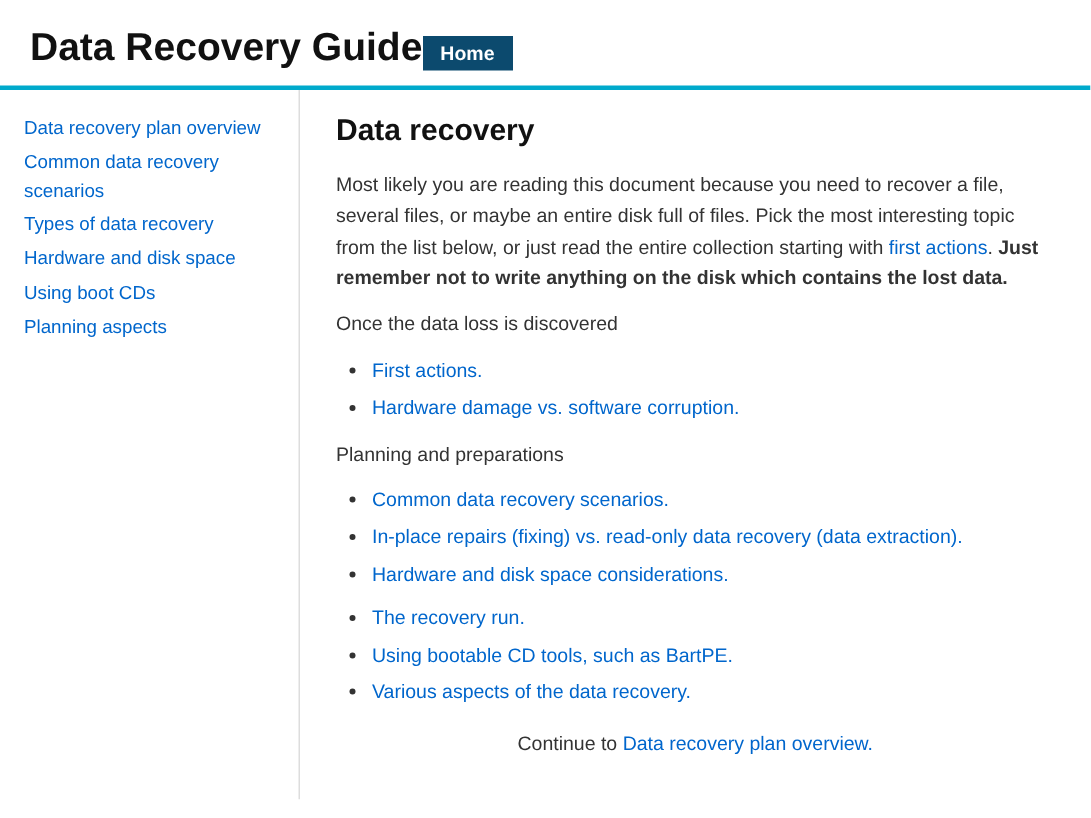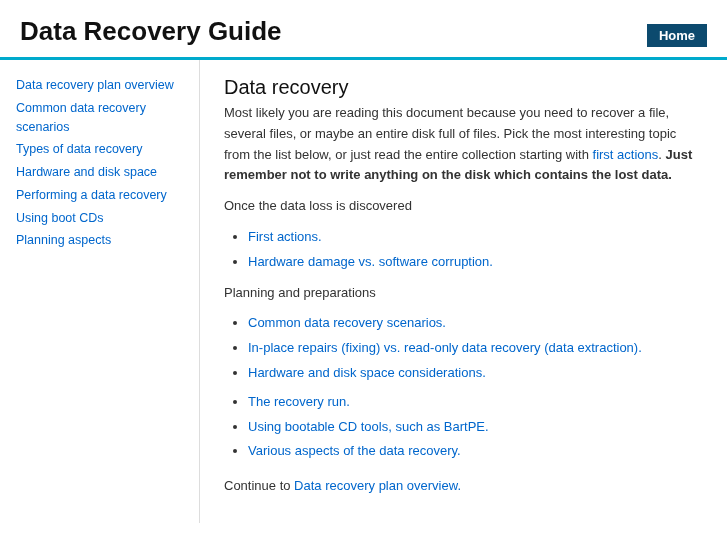--- a/index.html
+++ b/index.html
@@ -1,56 +1,55 @@
 <!DOCTYPE html>
 <html><head>
   <meta charset="utf-8">
   <style>
     * { margin: 0; padding: 0; box-sizing: border-box; }
     body { font-family: Arial, sans-serif; font-size: 13px; color: #333; background: #fff; width: 727px; }
 
     
-    #header { padding: 16px 20px 10px 20px; border-bottom: 3px solid #00aacc; display: flex; justify-content: space-between; align-items: flex-end; }
+    #header { padding: 16px 20px 10px 20px; border-bottom: 3px solid #00aacc; display: flex; justify-content: flex-start; align-items: flex-end; }
     #header h1 { font-size: 26px; font-weight: bold; color: #111; }
     #home-btn { background: #0c4a6e; color: #fff; padding: 4px 12px; font-size: 13px; font-weight: bold; border: none; cursor: pointer; }
 
     
     #content { display: flex; padding: 0; }
 
     
     #sidebar { width: 200px; min-width: 200px; padding: 16px 16px; border-right: 1px solid #ddd; }
     #sidebar a { display: block; color: #0066cc; text-decoration: none; font-size: 12.5px; margin-bottom: 4px; line-height: 1.5; }
 
     
     #main { flex: 1; padding: 16px 24px; }
-    #main h2 { font-size: 20px; font-weight: normal; color: #111; margin-bottom: 4px; }
+    #main h2 { font-size: 20px; font-weight: bold; color: #111; margin-bottom: 14px; }
     #main p { font-size: 13px; line-height: 1.6; margin-bottom: 10px; color: #333; }
     #main a { color: #0066cc; text-decoration: none; }
     #main .bold-warn { font-weight: bold; }
     .section-label { font-size: 13px; color: #333; margin-bottom: 6px; margin-top: 10px; }
     ul.link-list { list-style: disc; padding-left: 24px; margin-bottom: 8px; }
     ul.link-list li { margin-bottom: 4px; font-size: 13px; line-height: 1.6; }
-    .continue { margin-top: 14px; font-size: 13px; color: #333; }
+    .continue { margin-top: 14px; font-size: 13px; text-align: center; color: #333; }
   </style>
 </head>
 <body>
 
 <div id="header">
   <h1>Data Recovery Guide</h1>
   <button id="home-btn">Home</button>
 </div>
 
 <div id="content">
 
   <nav id="sidebar">
   <a href="#">Data recovery plan overview</a>
       <a href="#">Common data recovery scenarios</a>
       <a href="#">Types of data recovery</a>
       <a href="#">Hardware and disk space</a>
-      <a href="#">Performing a data recovery</a>
       <a href="#">Using boot CDs</a>
       <a href="#">Planning aspects</a>
     </nav>
 
   <main id="main">
     <h2>Data recovery</h2>
 
     <p>
       <span>Most likely you are reading this document because you need to recover a file, several files, or maybe an entire disk full of files. Pick the most interesting topic from the list below, or just read the entire collection starting with </span><a href="#">first actions</a><span>. </span><span class="bold-warn">Just remember not to write anything on the disk which contains the lost data.</span>
     </p>

